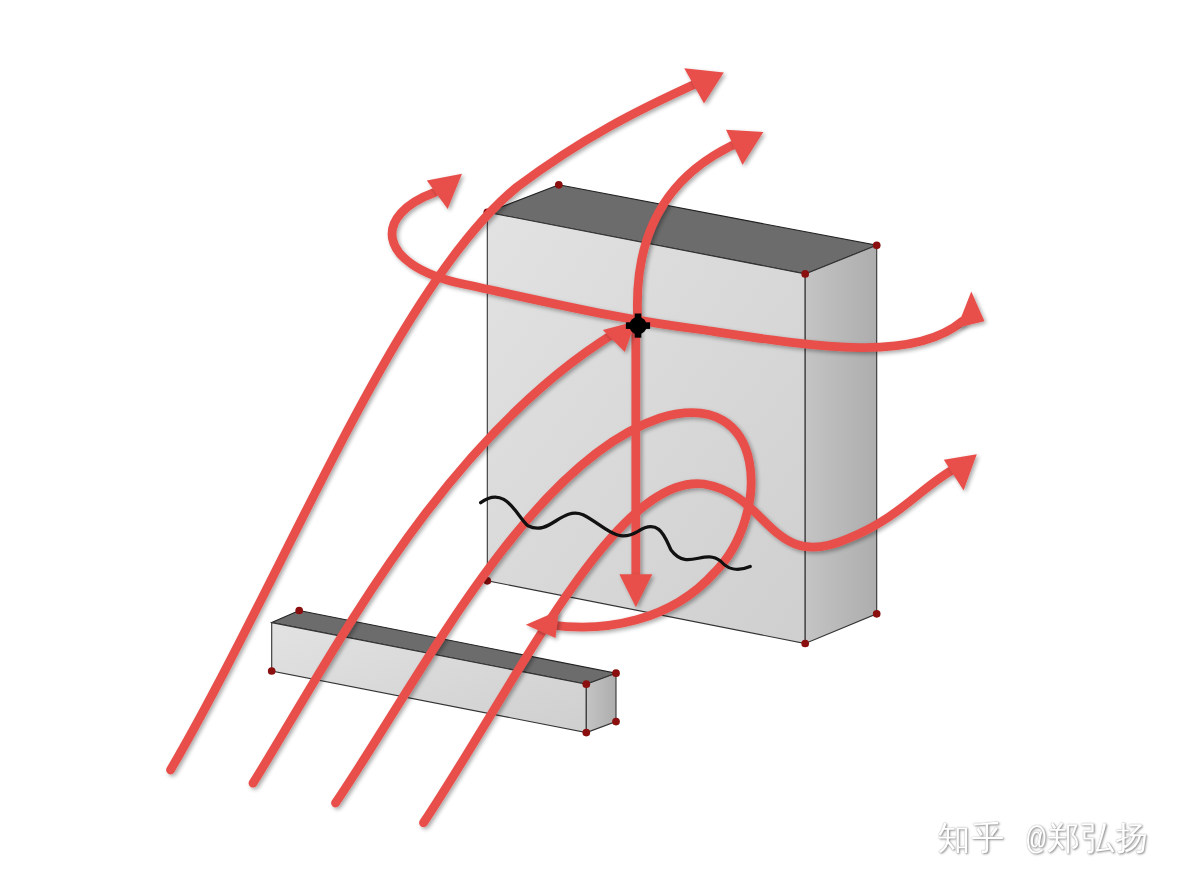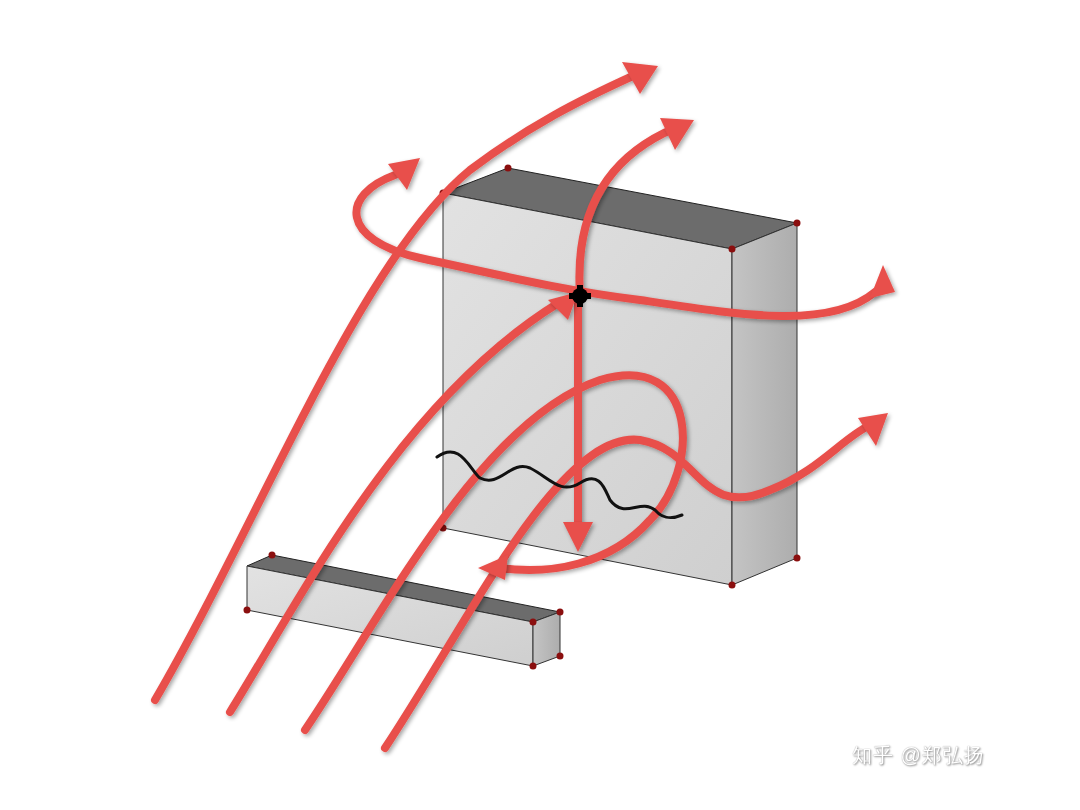--- a/index.html
+++ b/index.html
@@ -1,20 +1,20 @@
 <!DOCTYPE html>
 <html><head>
 <meta charset="utf-8">
 <style>
   html, body { margin: 0; padding: 0; background: #ffffff; }
   body { width: 1080px; height: 810px; position: relative; overflow: hidden; font-family: "DejaVu Sans", sans-serif; }
   #diagram { position: absolute; left: 0; top: 0; width: 1080px; height: 810px; }
   .watermark {
     position: absolute; left: 852px; top: 742px;
-    font-family: Liberation Sans, sans-serif; font-size: 20px; color: #ffffff;
+    font-family: Liberation Mono, monospace; font-size: 30px; color: #ffffff;
     text-shadow: 1px 1px 2px #8a8a8a, 0 0 1px #9a9a9a; letter-spacing: 1px;
     white-space: nowrap;
   }
 </style>
 </head>
 <body>
 
 <svg id="diagram" viewBox="0 0 1080 810" xmlns="http://www.w3.org/2000/svg">
   <defs>
     <filter id="shadow" x="-10%" y="-10%" width="120%" height="120%">

